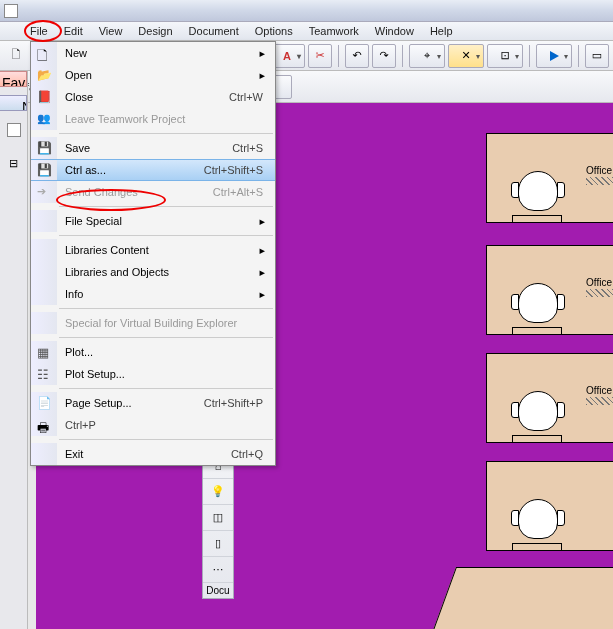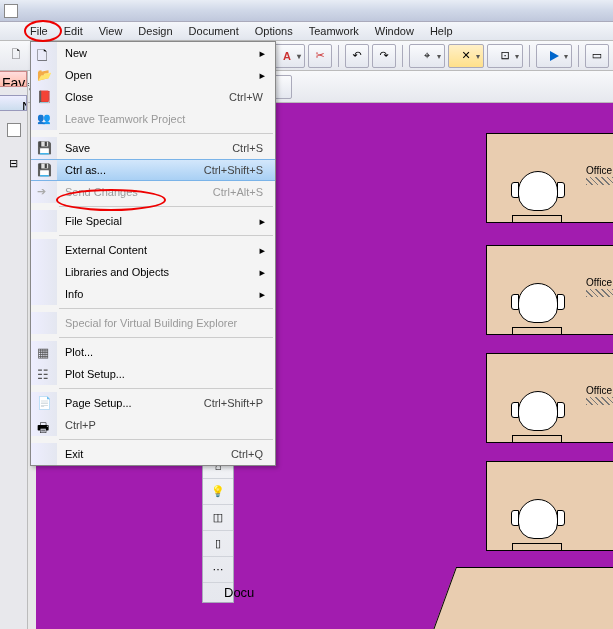--- a/index.html
+++ b/index.html
@@ -176,21 +176,21 @@
     top: 400px;
     width: 32px;
     background: linear-gradient(to bottom,#f6f7f9,#e6e8ee);
     border: 1px solid #aab;
     z-index: 5;
   }
   .vtoolbox .vbtn {
     width:100%; height:26px; display:flex;align-items:center;justify-content:center;
     border-bottom:1px solid #d0d3da;
   }
-  .vlabel { font-size:13px;text-align:center;padding:2px 0;margin-left:21px;}
+  .vlabel { font-size:10px;text-align:center;padding:2px 0;}
 
   
   .dropdown {
     position: absolute;
     left: 30px;
     top: 41px;
     width: 246px;
     background: #f4f4f4;
     border: 1px solid #888;
     box-shadow: 2px 2px 4px rgba(0,0,0,0.25);
@@ -408,21 +408,21 @@
   </div>
   <div class="divider"></div>
   <div class="row">
     <span class="ic-col"></span>
     <span class="label">File Special</span>
     <span class="arrow">▸</span>
   </div>
   <div class="divider"></div>
   <div class="row">
     <span class="ic-col"></span>
-    <span class="label">External Content</span>
+    <span class="label">Libraries Content</span>
     <span class="arrow">▸</span>
   </div>
   <div class="row">
     <span class="ic-col"></span>
     <span class="label">Libraries and Objects</span>
     <span class="arrow">▸</span>
   </div>
   <div class="row">
     <span class="ic-col"></span>
     <span class="label">Info</span>

